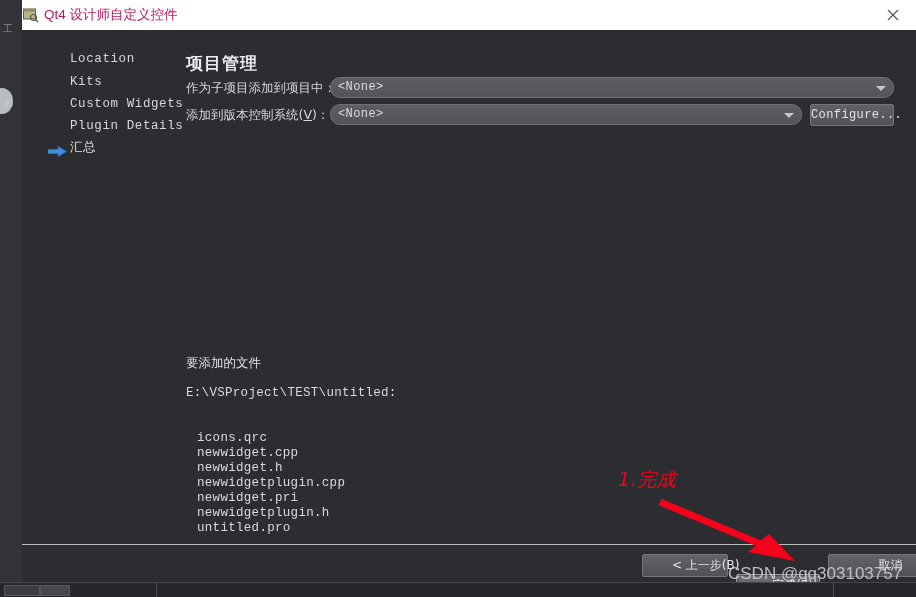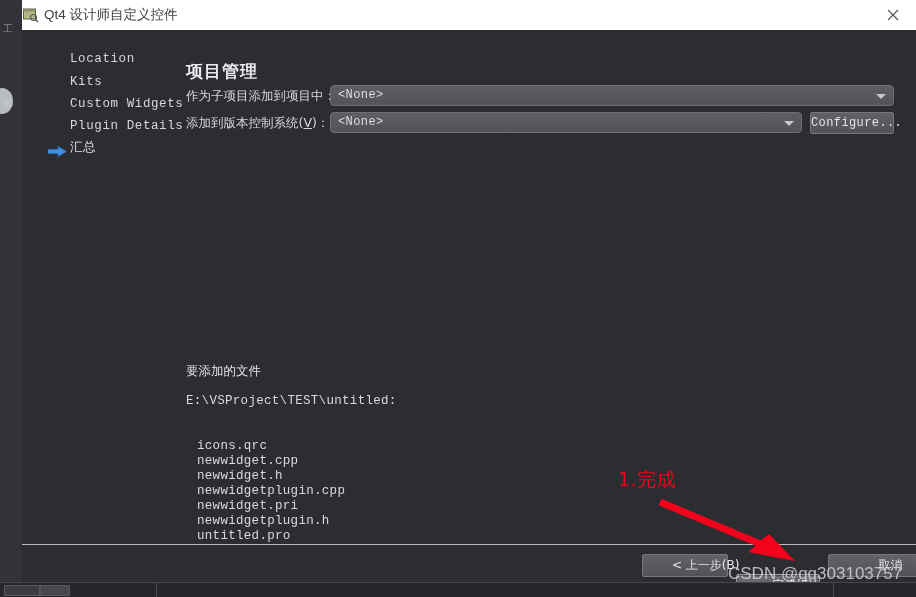--- a/index.html
+++ b/index.html
@@ -76,21 +76,21 @@
     position: absolute;
     left: 0px; top: 6px;
     width: 18px; height: 18px;
   }
   .title-text {
     position: absolute;
     left: 22px; top: 0;
     height: 22px;
     line-height: 30px;
     font-size: 13.5px;
-    color: #404040;
+    color: #be185d;
     font-family: "Liberation Sans", sans-serif;
     white-space: nowrap;
   }
   .title-close {
     position: absolute;
     right: 0; top: 0;
     width: 46px; height: 30px;
     cursor: default;
   }
   .title-close svg { position: absolute; left: 17px; top: 9px; }
@@ -125,21 +125,21 @@
   .nav-item.current .nav-label { margin-left: 42px; color: #e3e4e6; }
   .nav-arrow {
     position: absolute;
     left: 20px; top: 6px;
     width: 19px; height: 11px;
   }
 
   
   .main {
     position: absolute;
-    left: 138px; top: 8px;
+    left: 138px; top: 0;
     width: 756px; height: 553px;
   }
   .page-title {
     position: absolute;
     left: 26px; top: 11px;
     font-size: 17px;
     color: #e9eaec;
     font-family: "DejaVu Sans", "Liberation Sans", sans-serif;
     letter-spacing: 1px;
   }
@@ -155,21 +155,21 @@
     white-space: nowrap;
   }
   .mnemonic { text-decoration: underline; }
 
   .combo {
     position: absolute;
     top: 0;
     height: 21px;
     background: linear-gradient(to bottom, #5c5e62 0%, #525458 100%);
     border: 1px solid #6e7074;
-    border-radius: 4px;
+    border-radius: 10px;
     box-sizing: border-box;
   }
   .combo-value {
     position: absolute;
     left: 7px; top: 0;
     height: 19px; line-height: 19px;
     font-family: "Liberation Mono", "DejaVu Sans Mono", monospace;
     font-size: 12px;
     color: #dcdde0;
     letter-spacing: 0.4px;
@@ -264,20 +264,21 @@
 
   
   .anno-text {
     position: absolute;
     left: 618px; top: 467px;
     font-size: 19px;
     color: #f3021c;
     font-family: "DejaVu Sans", "Liberation Sans", sans-serif;
     font-weight: 500;
     letter-spacing: 0.5px;
+    font-style: italic;
   }
   .anno-arrow {
     position: absolute;
     left: 0; top: 0;
     width: 916px; height: 597px;
     pointer-events: none;
   }
   .watermark {
     position: absolute;
     left: 728px; top: 564px;

